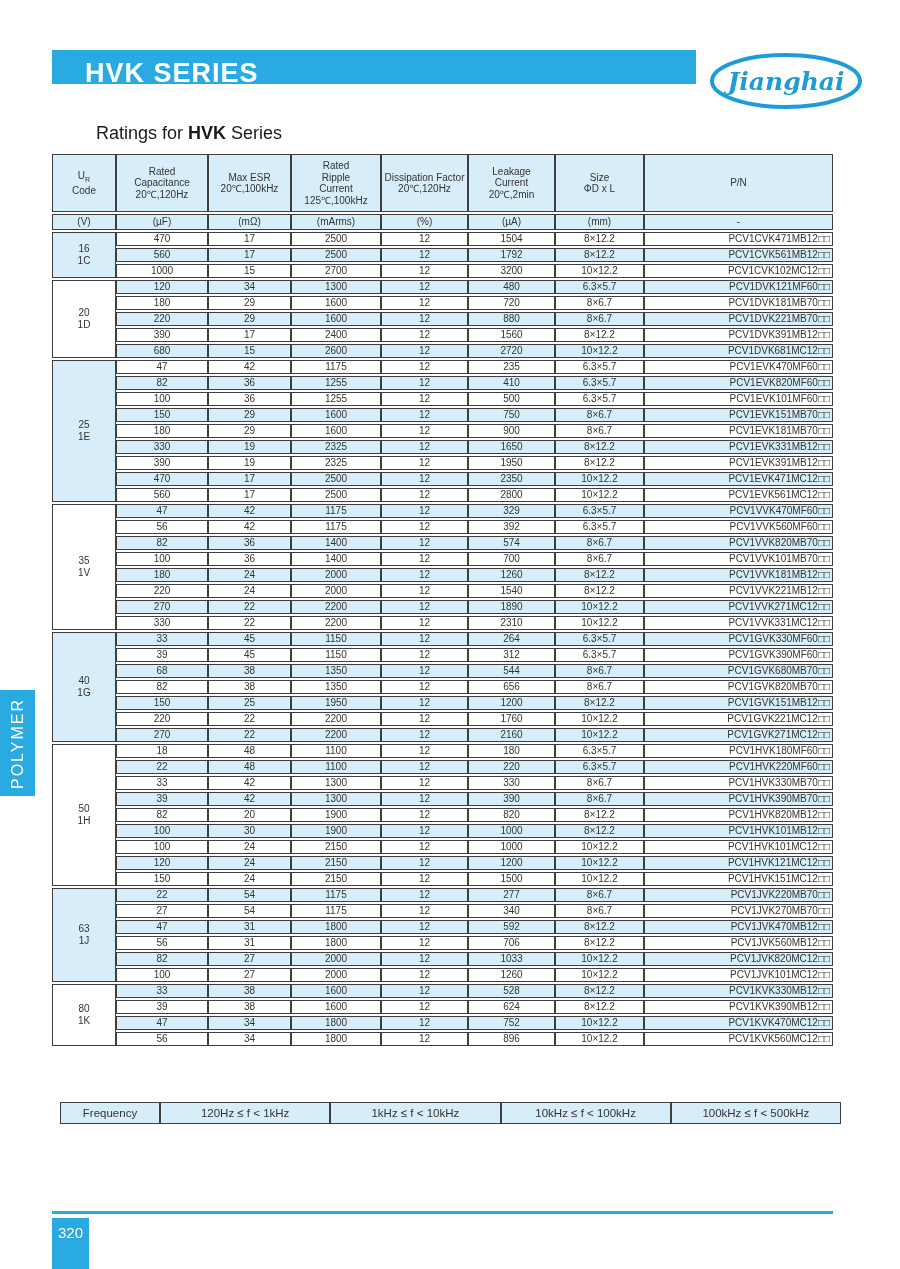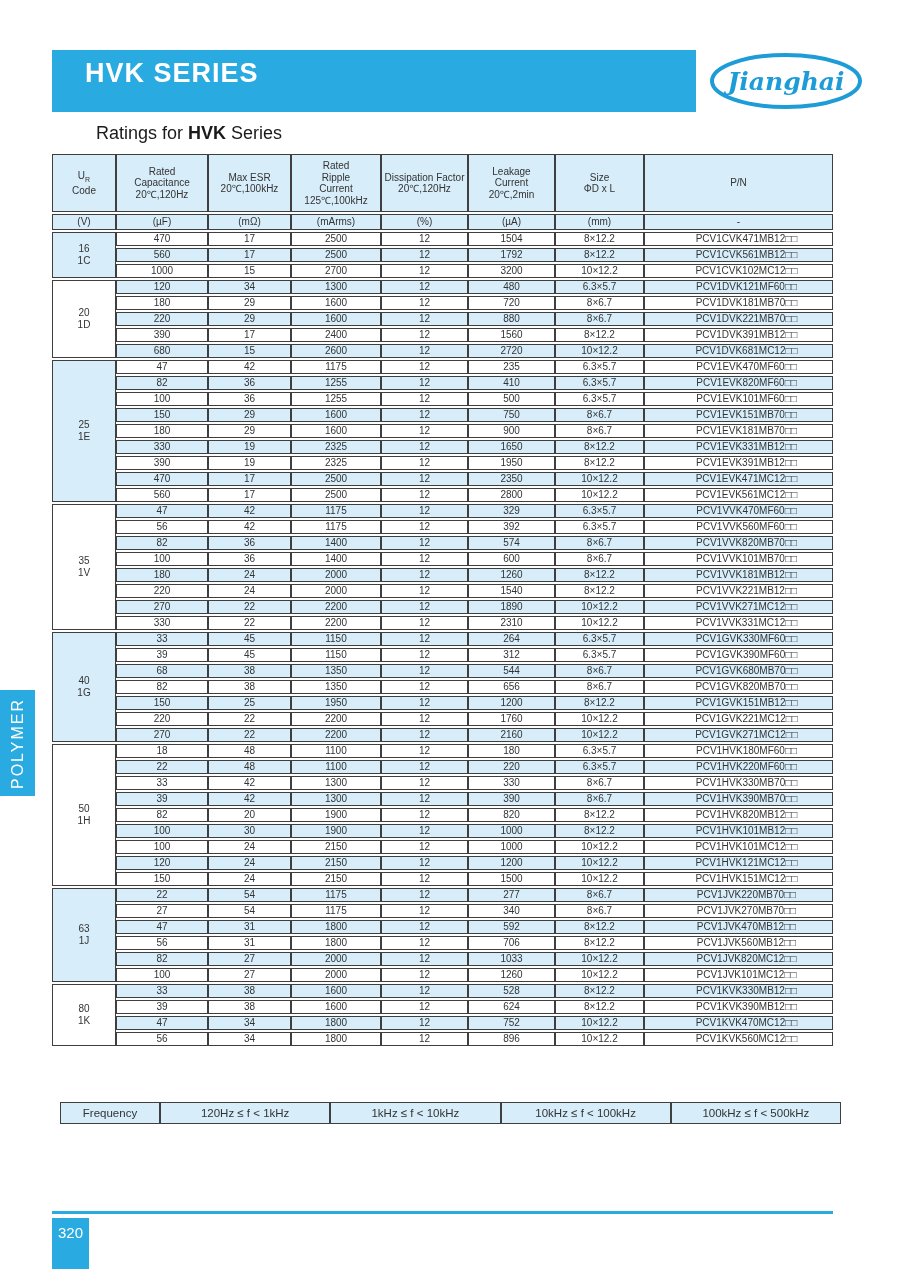--- a/index.html
+++ b/index.html
@@ -15,21 +15,21 @@
     width: 900px;
     height: 1269px;
     background: #fff;
     font-family: "Liberation Sans", sans-serif;
     color: #3a3a3a;
     overflow: hidden;
   }
   
   .header-bar {
     position: absolute; left: 52px; top: 50px;
-    width: 644px; height: 62px;
+    width: 644px; height: 34px;
     background: var(--accent);
     color: #fff; font-size: 27px; font-weight: bold;
     line-height: 46px; padding-left: 33px; letter-spacing: 1px;
   }
   .logo { position: absolute; left: 708px; top: 51px; width: 156px; height: 60px; color: var(--logo-blue); }
   .ratings-heading { position: absolute; left: 52px; top: 123px; font-size: 18px; color: #1a1a1a; margin-left: 44px; }
   .ratings-heading .bold { font-weight: bold; }
 
   
   table.main {
@@ -46,21 +46,21 @@
   table.main thead th {
     background: var(--light-blue);
     font-weight: normal;
     height: 58px; line-height: 11.5px;
     white-space: pre-line; padding: 1px 2px;
   }
   table.main thead sub { font-size: 7px; }
   table.main tr.units td { background: var(--light-blue); height: 16px; line-height: 14px; padding: 0; }
   table.main tbody td { background: #fff; height: 14px; line-height: 12px; padding: 0 2px; }
   table.main tbody td.blue { background: var(--light-blue); }
-  table.main tbody td.pn { text-align: center; padding-left: 18px; }
+  table.main tbody td.pn { text-align: right; padding-left: 18px; }
   table.main td.gcell { background: #fff; white-space: pre-line; line-height: 12px; }
   table.main td.gcell.blue { background: var(--light-blue); }
 
   .note {
     position: absolute; left: 52px; top: 1051px; width: 781px;
     text-align: right; font-size: 12px; color: #2b2b2b;
   }
   .freq-heading { position: absolute; left: 52px; top: 1074px; font-size: 18px; color: #111; }
 
   table.freq {
@@ -341,21 +341,21 @@
           <td class="blue">12</td>
           <td class="blue">574</td>
           <td class="blue">8×6.7</td>
           <td class="blue pn">PCV1VVK820MB70□□</td>
         </tr>
         <tr>
           <td>100</td>
           <td>36</td>
           <td>1400</td>
           <td>12</td>
-          <td>600</td>
+          <td>700</td>
           <td>8×6.7</td>
           <td class="pn">PCV1VVK101MB70□□</td>
         </tr>
         <tr>
           <td class="blue">180</td>
           <td class="blue">24</td>
           <td class="blue">2000</td>
           <td class="blue">12</td>
           <td class="blue">1260</td>
           <td class="blue">8×12.2</td>

